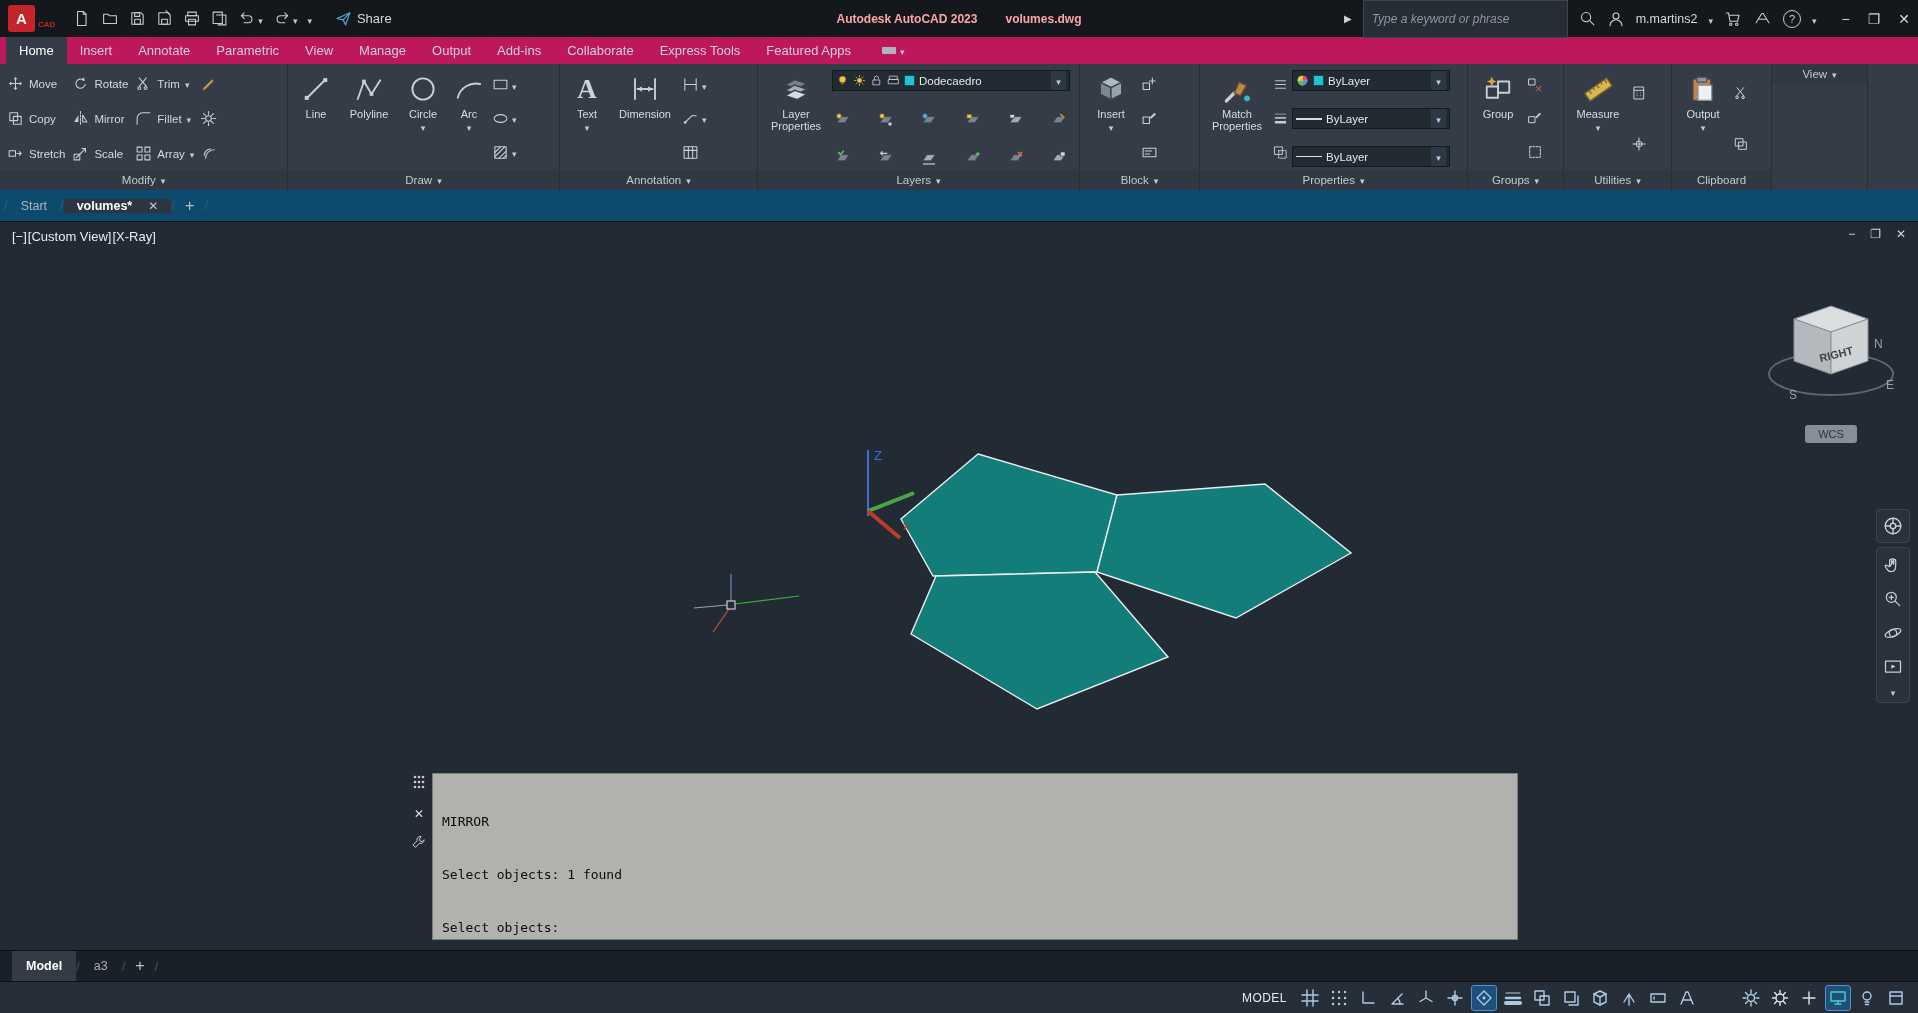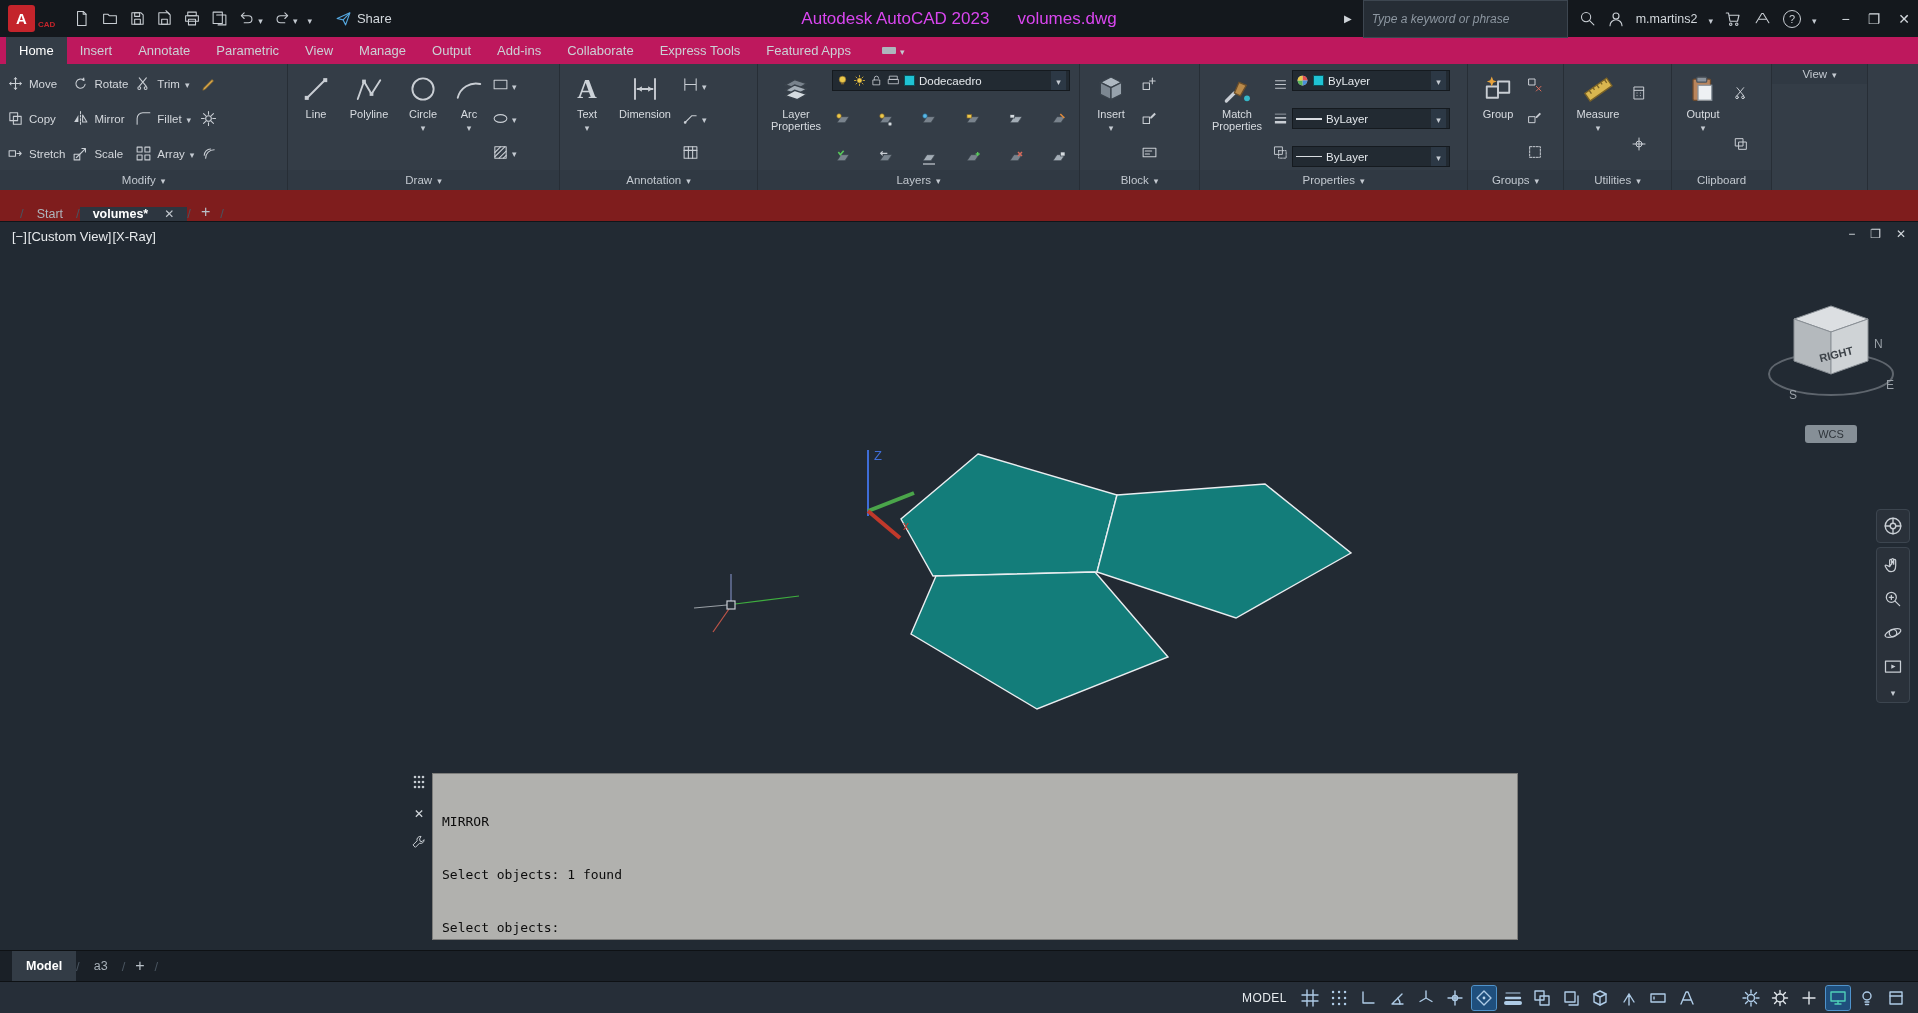--- a/index.html
+++ b/index.html
@@ -11,21 +11,21 @@
 .slash::after{content:"/";color:#49545f;font-size:13px;}
 
 
 .titlebar{height:37px;background:#14181d;display:flex;align-items:center;position:relative;padding:0 8px;}
 .tbgroup{display:flex;align-items:center;gap:9px;}
 .logo{width:27px;height:27px;background:#c4242b;border-radius:3px;display:flex;align-items:center;justify-content:center;font-weight:bold;color:#fff;font-size:15px;}
 .logocad{color:#c4242b;font-size:8px;font-weight:bold;margin-left:-6px;margin-top:12px;}
 .qat{display:flex;align-items:center;gap:10px;margin-left:10px;}
 .qbtn{display:flex;align-items:center;gap:2px;}
 .sharebtn{display:flex;align-items:center;gap:5px;margin-left:14px;color:#d2d7dc;font-size:13px;}
-.tbtitle{position:absolute;left:0;right:0;text-align:center;font-size:17px;color:#d946ef;pointer-events:none;}
+.tbtitle{position:absolute;left:0;right:0;text-align:center;font-size:12px;color:#fca5a5;pointer-events:none;font-weight:bold;}
 .tbtitle span{margin:0 14px;}
 .tbright{margin-left:auto;display:flex;align-items:center;gap:11px;}
 .searchbox{width:205px;height:23px;background:#262d35;border:1px solid #3d4650;color:#cfd4d9;font-size:12px;padding:18px 8px;}
 .searchbox::placeholder{font-style:italic;color:#8d97a1;}
 .helpcirc{width:18px;height:18px;border:1.5px solid #c9ced4;border-radius:50%;display:flex;align-items:center;justify-content:center;}
 .helpcirc::after{content:"?";font-size:11px;color:#c9ced4;}
 .winbtns{display:flex;gap:18px;margin-left:14px;font-size:14px;color:#d3d8dd;}
 .wmin::after{content:"−";}.wmax::after{content:"❐";}.wclose::after{content:"✕";}
 .username{font-size:12.5px;color:#d2d7dc;}
 
@@ -52,21 +52,21 @@
 .combo{height:21px;background:#222a32;border:1px solid #151a1f;display:flex;align-items:center;gap:4px;padding:0 3px;color:#e4e8ec;font-size:11.5px;}
 .combo .cfill{flex:1;}
 .combo .caretbox{width:15px;height:100%;background:#2c3845;display:flex;align-items:center;justify-content:center;}
 .swatch{width:11px;height:11px;border:1px solid #0c4f57;}
 .iconrow{display:flex;align-items:center;justify-content:space-between;padding:0 3px;height:19px;}
 .propcombos{display:flex;flex-direction:column;justify-content:space-between;width:158px;padding:2px 0;}
 .lwline{width:26px;height:2px;background:#d8dce0;}
 .ltline{width:26px;height:0;border-top:1px solid #d8dce0;}
 
 
-.filetabs{height:32px;background:#7f1d1d;display:flex;align-items:flex-end;padding-left:20px;font-size:12.5px;border-bottom:1px solid #10151a;}
+.filetabs{height:32px;background:#0c4a6e;display:flex;align-items:center;padding-left:4px;font-size:12.5px;border-bottom:1px solid #10151a;}
 .ftab{display:flex;align-items:center;padding:0 13px;color:#aeb6bd;gap:8px;}
 .ftab.active{background:#2d3640;color:#fff;font-weight:bold;gap:16px;}
 .ftclose{color:#c3c9cf;font-size:12px;}
 .ftplus{display:flex;align-items:center;padding:0 10px;color:#b9c1c8;font-size:16px;}
 .filetabs .slash{display:flex;align-items:center;}
 
 
 .canvas{position:relative;height:728px;background:#222a33;overflow:hidden;}
 .vpctl{position:absolute;left:12px;top:7px;font-size:13px;color:#e8ebee;display:flex;gap:1px;z-index:3;}
 .winctl2{position:absolute;right:12px;top:5px;display:flex;gap:15px;color:#d3d8dd;font-size:12px;z-index:3;}

